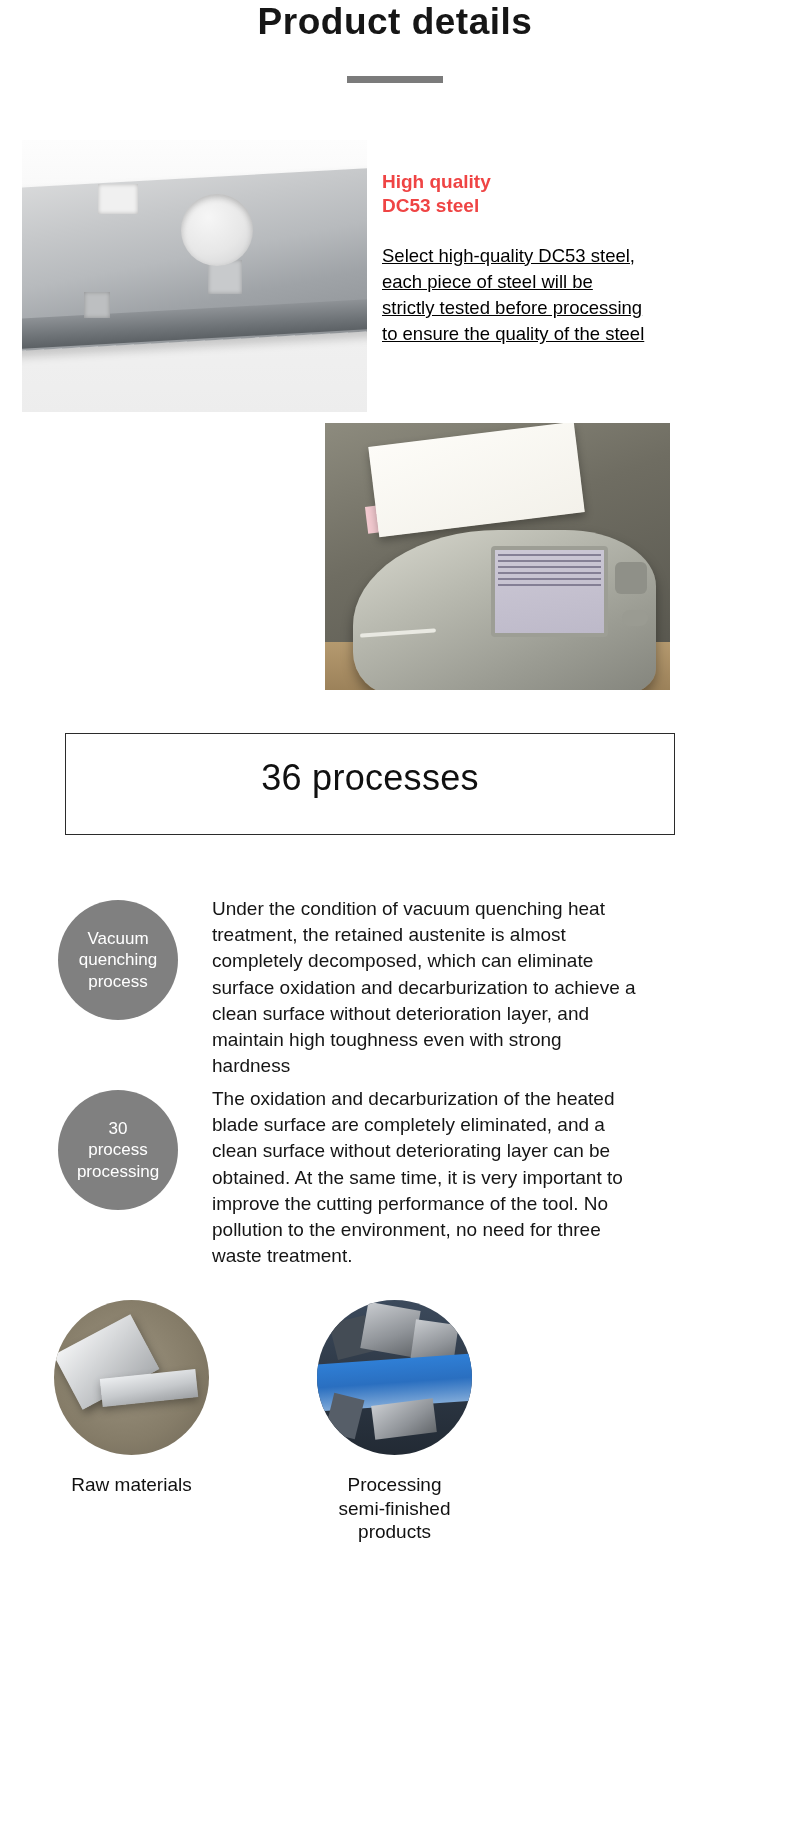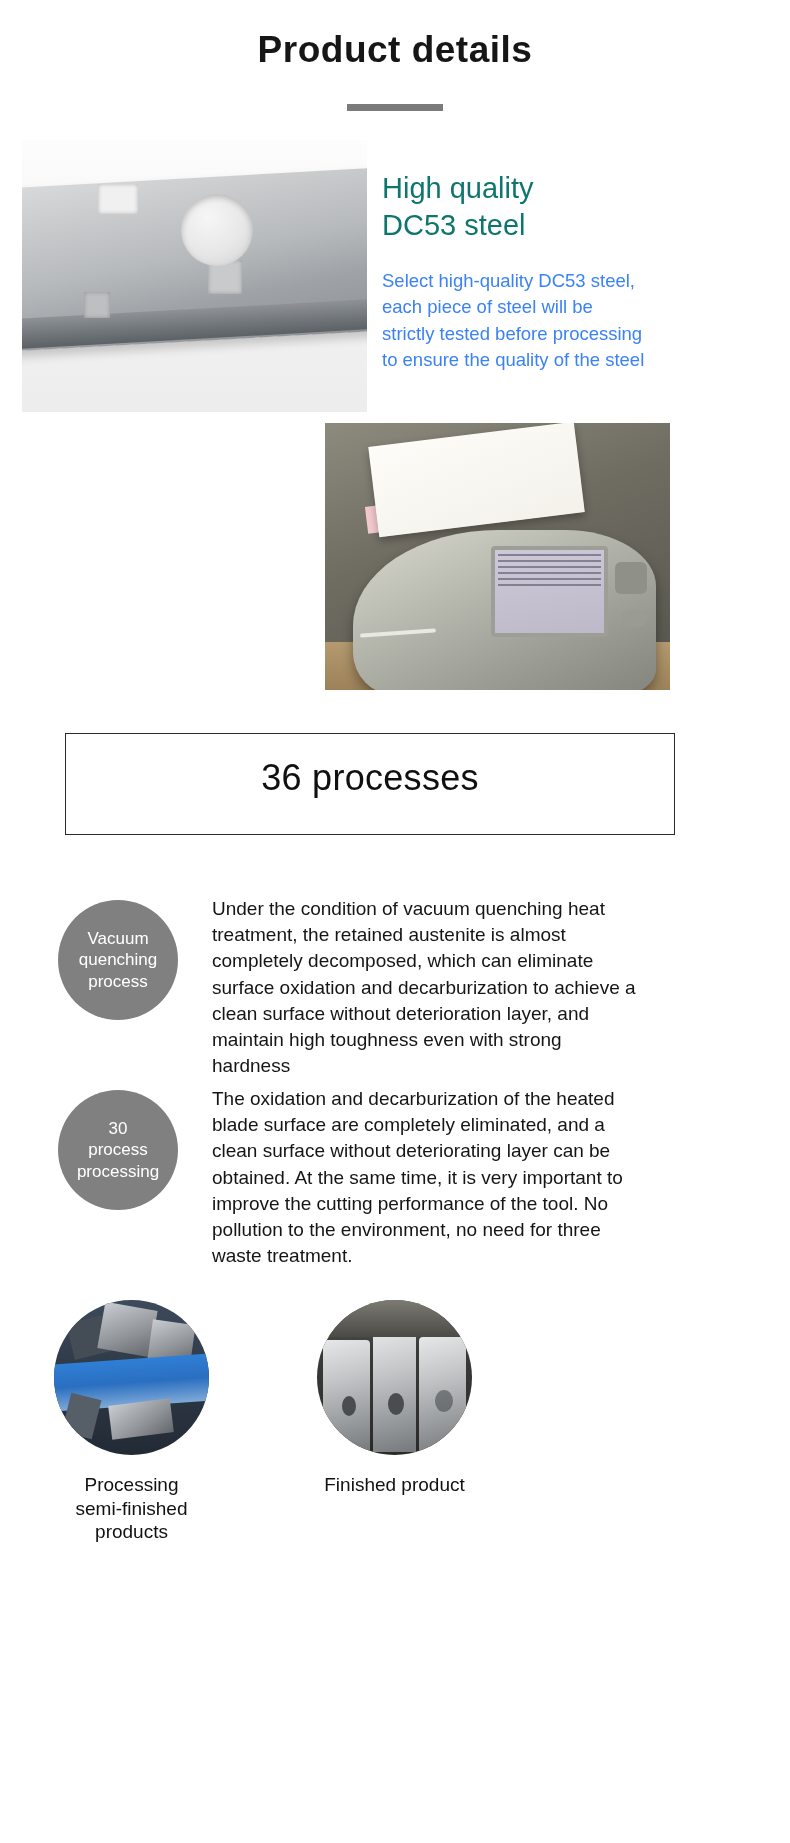--- a/index.html
+++ b/index.html
@@ -13,21 +13,20 @@
     overflow: hidden;
   }
 
   
   .page-title {
     text-align: center;
     font-size: 37px;
     font-weight: bold;
     letter-spacing: 0.5px;
     color: #161616;
-    padding-top: 28px;
     line-height: 1.2;
   }
   .title-rule {
     width: 96px;
     height: 7px;
     background: #7b7b7b;
     margin: 32px auto 0 auto;
   }
 
   
@@ -47,32 +46,33 @@
     overflow: hidden;
     background: #f4f4f4;
   }
   .steel-text {
     position: absolute;
     left: 382px;
     top: 30px;
     width: 320px;
   }
   .steel-heading {
-    font-size: 29px;
-    font-weight: normal;
+    font-size: 19px;
+    font-weight: bold;
     line-height: 1.28;
-    color: #0f766e;
+    color: #ef4444;
     white-space: pre-line;
   }
   .steel-body {
     margin-top: 24px;
     font-size: 18.5px;
     line-height: 1.42;
-    color: #3b82f6;
+    color: #000000;
     width: 265px;
+    text-decoration: underline;
   }
 
   
   .section-spectro {
     position: absolute;
     top: 423px;
     left: 0;
     width: 790px;
     height: 270px;
   }
@@ -426,45 +426,40 @@
 
 <div class="proc-row proc-row-2">
   <div class="proc-badge">30
 process
 processing</div>
   <div class="proc-text">The oxidation and decarburization of the heated blade surface are completely eliminated, and a clean surface without deteriorating layer can be obtained. At the same time, it is very important to improve the cutting performance of the tool. No pollution to the environment, no need for three waste treatment.</div>
 </div>
 
 <div class="gallery">
 
+  <div class="gal-item">
+    <div class="gal-circle">
+      <div class="ph raw-bg">
+        <div class="raw-bar1"></div>
+        <div class="raw-bar2"></div>
+      </div>
+    </div>
+    <div class="gal-caption">Raw materials</div>
+  </div>
 
   <div class="gal-item">
     <div class="gal-circle">
       <div class="ph proc-bg">
         <div class="proc-part pp2"></div>
         <div class="proc-part pp1"></div>
         <div class="proc-part pp3"></div>
         <div class="proc-blue"></div>
         <div class="proc-part pp5"></div>
         <div class="proc-part pp4"></div>
       </div>
     </div>
     <div class="gal-caption">Processing
 semi-finished
 products</div>
   </div>
 
-  <div class="gal-item">
-    <div class="gal-circle">
-      <div class="ph fin-bg">
-        <div class="fin-blade fb1"></div>
-        <div class="fin-blade fb2"></div>
-        <div class="fin-blade fb3"></div>
-        <div class="fin-top"></div>
-        <div class="fin-slot fs1"></div>
-        <div class="fin-slot fs2"></div>
-        <div class="fin-slot fs3"></div>
-      </div>
-    </div>
-    <div class="gal-caption">Finished product</div>
-  </div>
 
 </div>
 
 </body></html>

